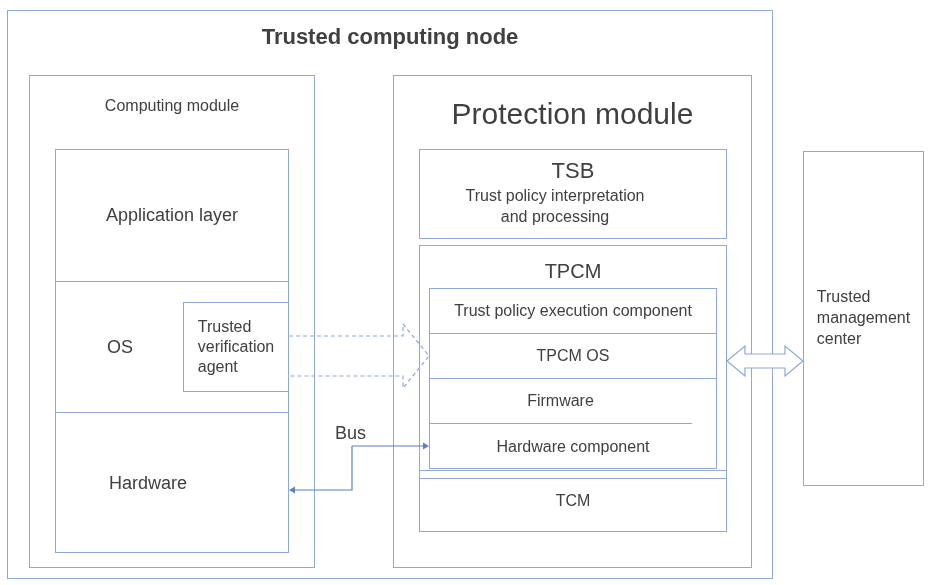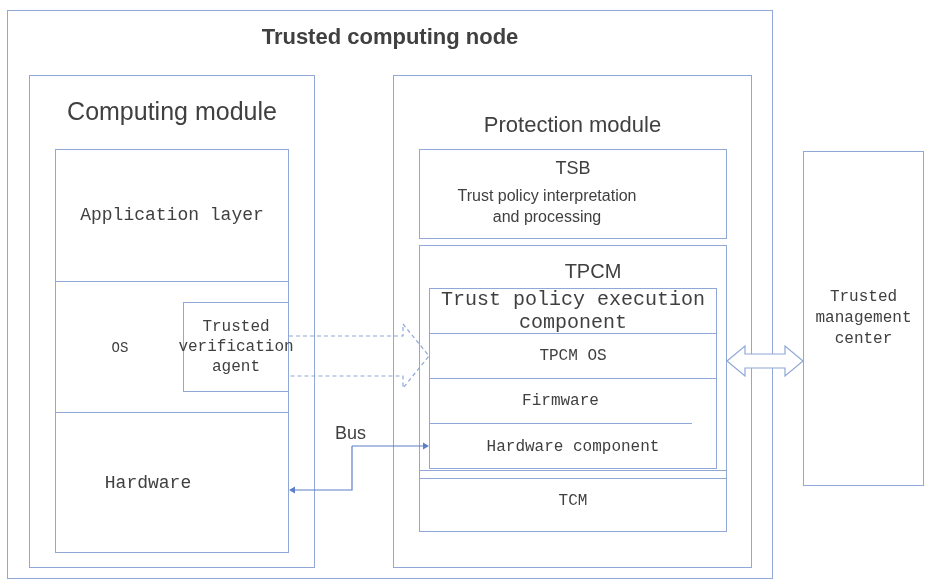--- a/index.html
+++ b/index.html
@@ -1,62 +1,62 @@
 <!DOCTYPE html>
 <html><head>
 <meta charset="utf-8">
 <style>
   html, body { margin:0; padding:0; background:#ffffff; }
   body { width:932px; height:585px; position:relative; overflow:hidden;
          font-family:"Liberation Sans", sans-serif; color:#404040; }
   .box { position:absolute; border:1.3px solid #8fa8d8; box-sizing:border-box; background:transparent; }
   .lbl { position:absolute; text-align:center; line-height:1.2; white-space:nowrap; }
-  .cell { position:absolute; box-sizing:border-box; display:flex; align-items:center; justify-content:center; text-align:center;font-family:Liberation Mono, monospace; }
+  .cell { position:absolute; box-sizing:border-box; display:flex; align-items:center; justify-content:center; text-align:left; }
   svg.overlay { position:absolute; left:0; top:0; }
 </style>
 </head>
 <body>
 
 <div class="box" style="left:7px;top:10px;width:766px;height:569px;"></div>
 <div class="lbl" style="left:7px;top:24px;width:766px;font-size:22px;font-weight:bold;color:#404040;">Trusted computing node</div>
 
 <div class="box" style="left:29px;top:75px;width:286px;height:493px;"></div>
-<div class="lbl" style="left:29px;top:96px;width:286px;font-size:25px;">Computing module</div>
+<div class="lbl" style="left:29px;top:96px;width:286px;font-size:16px;">Computing module</div>
 
 <div class="box" style="left:55px;top:149px;width:234px;height:404px;"></div>
 <div class="cell" style="left:55px;top:149px;width:234px;height:133px;border-bottom:1.3px solid #8fa8d8;font-size:18px;">
   <span>Application layer</span>
 </div>
-<div class="cell" style="left:55px;top:282px;width:130px;height:131px;font-size:14px;">
+<div class="cell" style="left:55px;top:282px;width:130px;height:131px;font-size:18px;">
   <span>OS</span>
 </div>
 <div style="position:absolute;left:55px;top:412px;width:234px;height:0;border-top:1.3px solid #8fa8d8;"></div>
 <div class="cell" style="left:55px;top:413px;width:186px;height:140px;font-size:18px;">
   <span>Hardware</span>
 </div>
 
 <div class="box cell" style="left:183px;top:302px;width:106px;height:90px;font-size:16px;line-height:1.25;white-space:pre-line;">
   <span style="white-space:pre-line;">Trusted
 verification
 agent</span>
 </div>
 
 <div class="box" style="left:393px;top:75px;width:359px;height:493px;"></div>
-<div class="lbl" style="left:393px;top:96px;width:359px;font-size:22px;margin-top:16px;">Protection module</div>
+<div class="lbl" style="left:393px;top:96px;width:359px;font-size:30px;">Protection module</div>
 
 <div class="box" style="left:419px;top:149px;width:308px;height:90px;"></div>
-<div class="lbl" style="left:419px;top:158px;width:308px;font-size:18px;">TSB</div>
-<div class="lbl" style="left:419px;top:186px;width:256px;font-size:16px;white-space:pre-line;line-height:1.3;">Trust policy interpretation
+<div class="lbl" style="left:419px;top:158px;width:308px;font-size:22px;">TSB</div>
+<div class="lbl" style="left:419px;top:186px;width:256px;font-size:16px;white-space:pre-line;line-height:1.3;padding-left:8px;">Trust policy interpretation
 and processing</div>
 
 <div class="box" style="left:419px;top:245px;width:308px;height:234px;"></div>
-<div class="lbl" style="left:419px;top:259px;width:308px;font-size:20px;padding-left:20px;">TPCM</div>
+<div class="lbl" style="left:419px;top:259px;width:308px;font-size:20px;">TPCM</div>
 
 <div class="box" style="left:429px;top:288px;width:288px;height:181px;"></div>
-<div class="cell" style="left:429px;top:288px;width:288px;height:46px;border-bottom:1.3px solid #8fa8d8;font-size:20px;">
+<div class="cell" style="left:429px;top:288px;width:288px;height:46px;border-bottom:1.3px solid #8fa8d8;font-size:16px;">
   <span>Trust policy execution component</span>
 </div>
 <div class="cell" style="left:429px;top:334px;width:288px;height:45px;border-bottom:1.3px solid #8fa8d8;font-size:16px;">
   <span>TPCM OS</span>
 </div>
 <div class="cell" style="left:429px;top:379px;width:263px;height:45px;border-bottom:1.3px solid #8fa8d8;font-size:16px;">
   <span>Firmware</span>
 </div>
 <div class="cell" style="left:429px;top:424px;width:288px;height:45px;font-size:16px;">
   <span>Hardware component</span>

